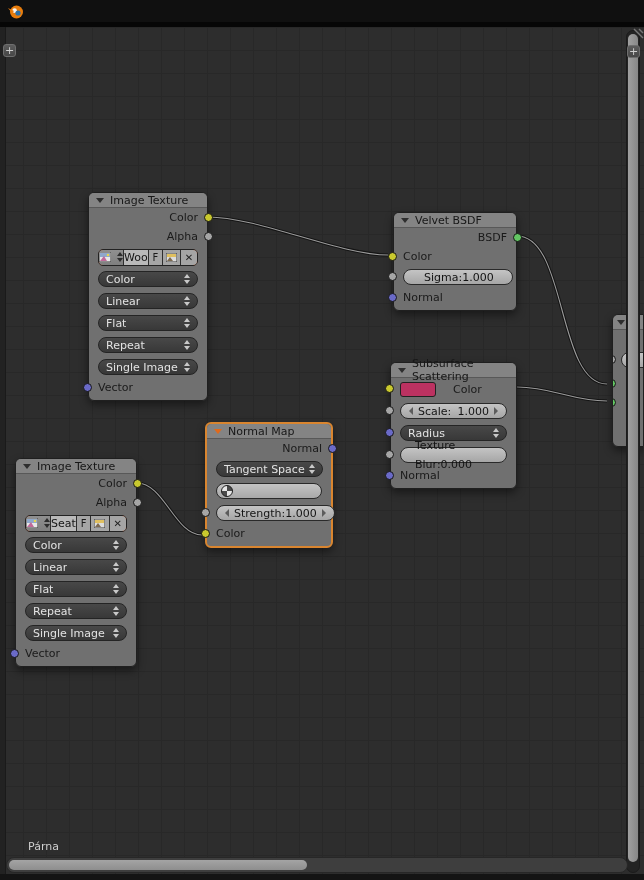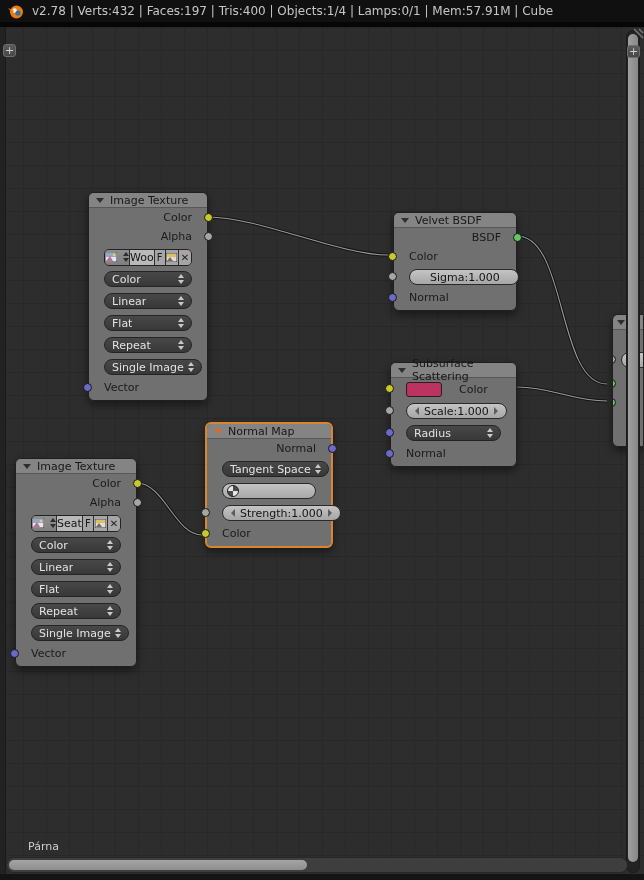--- a/index.html
+++ b/index.html
@@ -25,21 +25,21 @@
   .wire-i{fill:none;stroke:#9b9b9b;stroke-width:1.1px}
 
   
   .node{position:absolute;z-index:2;background:rgba(116,116,116,.96);border:1px solid #1f1f1f;
     border-radius:6px;box-shadow:0 4px 9px rgba(0,0,0,.45);color:#1a1a1a;font-size:11px;padding-bottom:3px}
   .node.selected{border:2px solid #d9852f}
   .nhead{height:15px;background:#848484;border-bottom:1px solid #585858;border-radius:5px 5px 0 0;
     display:flex;align-items:center;gap:6px;padding:0 7px;font-size:11px;color:#171717}
   .tri{width:0;height:0;border-left:4px solid transparent;border-right:4px solid transparent;border-top:5px solid #2e2e2e;flex:0 0 auto}
   .tri.orange{border-top-color:#e06a1c}
-  .row{position:relative;height:19px;line-height:19px;padding:0 15px}
+  .row{position:relative;height:19px;line-height:19px;padding:0 9px}
   .row.r{text-align:right}
   .row.widget{height:22px;display:flex;align-items:center}
   .spacer20{height:20px}.spacer5{height:5px}
 
   
   .sock{position:absolute;width:9px;height:9px;border-radius:50%;border:1px solid #161616;top:50%;margin-top:-5px;z-index:3}
   .sock.in{left:-6px}.sock.out{right:-6px}
 
   
   .dd{flex:1;height:16px;background:linear-gradient(#484848,#383838);border:1px solid #242424;border-radius:8px;
@@ -91,21 +91,20 @@
 </head>
 <body>
 
 <div class="topbar">
   <svg width="17" height="17" viewBox="0 0 17 17">
     <circle cx="9.5" cy="9" r="6.5" fill="#e87d0d"></circle>
     <circle cx="7.6" cy="7.6" r="2.3" fill="#f5f5f5"></circle>
     <path d="M1,5 L7,8 L5,10 Z" fill="#e87d0d"></path>
     <circle cx="11" cy="10" r="2.6" fill="#2d71a8"></circle>
   </svg>
-  <span>v2.78 | Verts:432 | Faces:197 | Tris:400 | Objects:1/4 | Lamps:0/1 | Mem:57.91M | Cube</span>
 </div>
 
 <div class="editor">
   <div class="edge-left"></div>
 
   <svg class="wires" width="644" height="853">
     <g>
       <path class="wire-o" d="M208,190 C258,190 340,228 388,228"></path>
         <path class="wire-i" d="M208,190 C258,190 340,228 388,228"></path>
     </g>
@@ -261,20 +260,26 @@
     <div class="row widget">
       <div class="dd">
           <span>Radius</span>
           <span class="updown">
             <i class="u"></i>
             <i class="d"></i>
           </span>
         </div>
       <span class="sock in" style="background: rgb(106, 106, 200);"></span>
     </div>
+    <div class="row widget">
+      <div class="pill">
+        <span style="padding-left:6px">Texture Blur:0.000</span>
+      </div>
+      <span class="sock in" style="background: rgb(166, 166, 166);"></span>
+    </div>
     <div class="row">
       <span>Normal</span>
       <span class="sock in" style="background: rgb(106, 106, 200);"></span>
     </div>
   </div>
 
   <div class="node selected" style="left: 205px; top: 395px; width: 128px; border-color: rgb(217, 133, 47);">
     <div class="nhead">
       <span class="tri orange"></span>
       <span>Normal Map</span>

